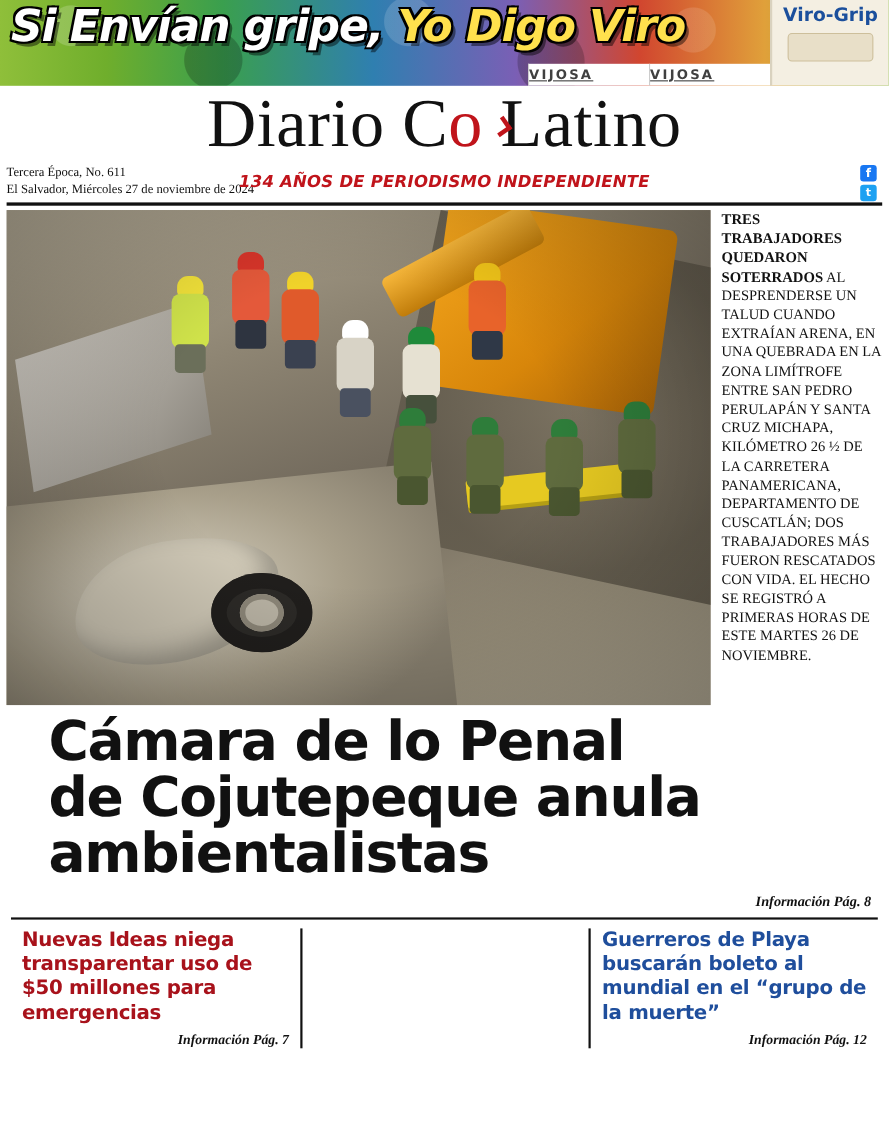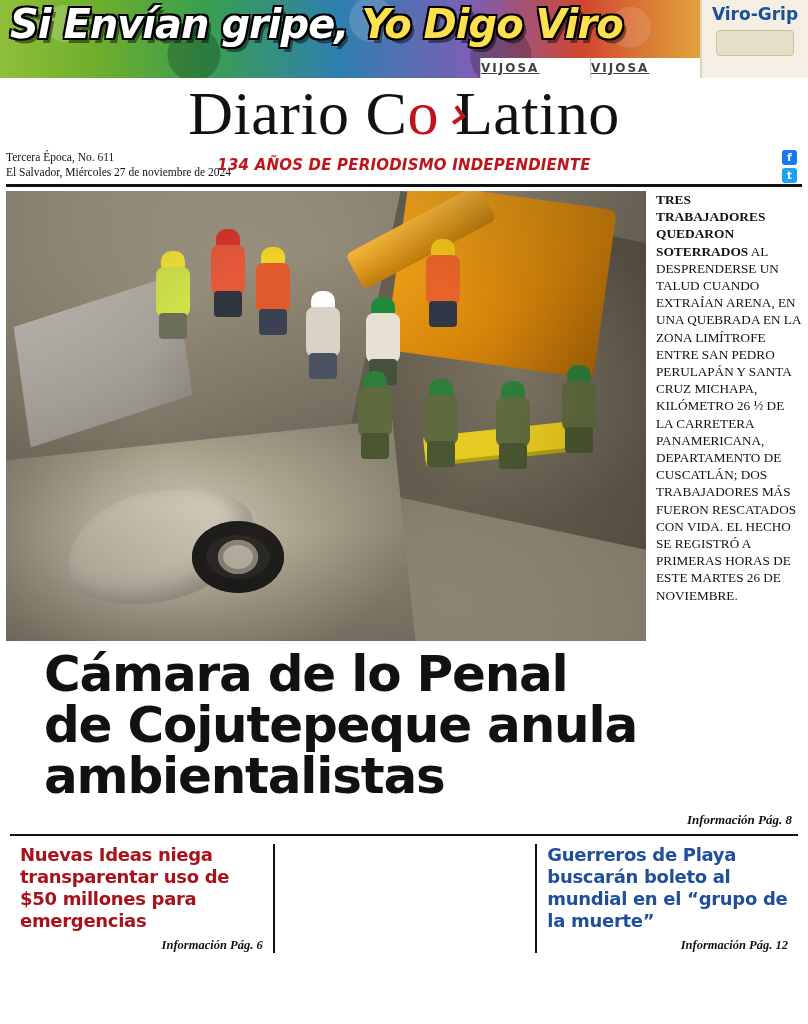--- a/index.html
+++ b/index.html
@@ -479,21 +479,21 @@
     <div>ambientalistas</div>
   </div>
 
   <div class="refline">Información Pág. 8</div>
 
   <div class="hr-thin"></div>
 
   <div class="briefs">
     <div class="brief red">
       <h3>Nuevas Ideas niega transparentar uso de $50 millones para emergencias</h3>
-      <div class="ref">Información Pág. 6</div>
+      <div class="ref">Información Pág. 7</div>
     </div>
     <div class="brief red">
     </div>
     <div class="brief blue">
       <h3>Guerreros de Playa buscarán boleto al mundial en el “grupo de la muerte”</h3>
       <div class="ref">Información Pág. 12</div>
     </div>
   </div>
 
 </div>

